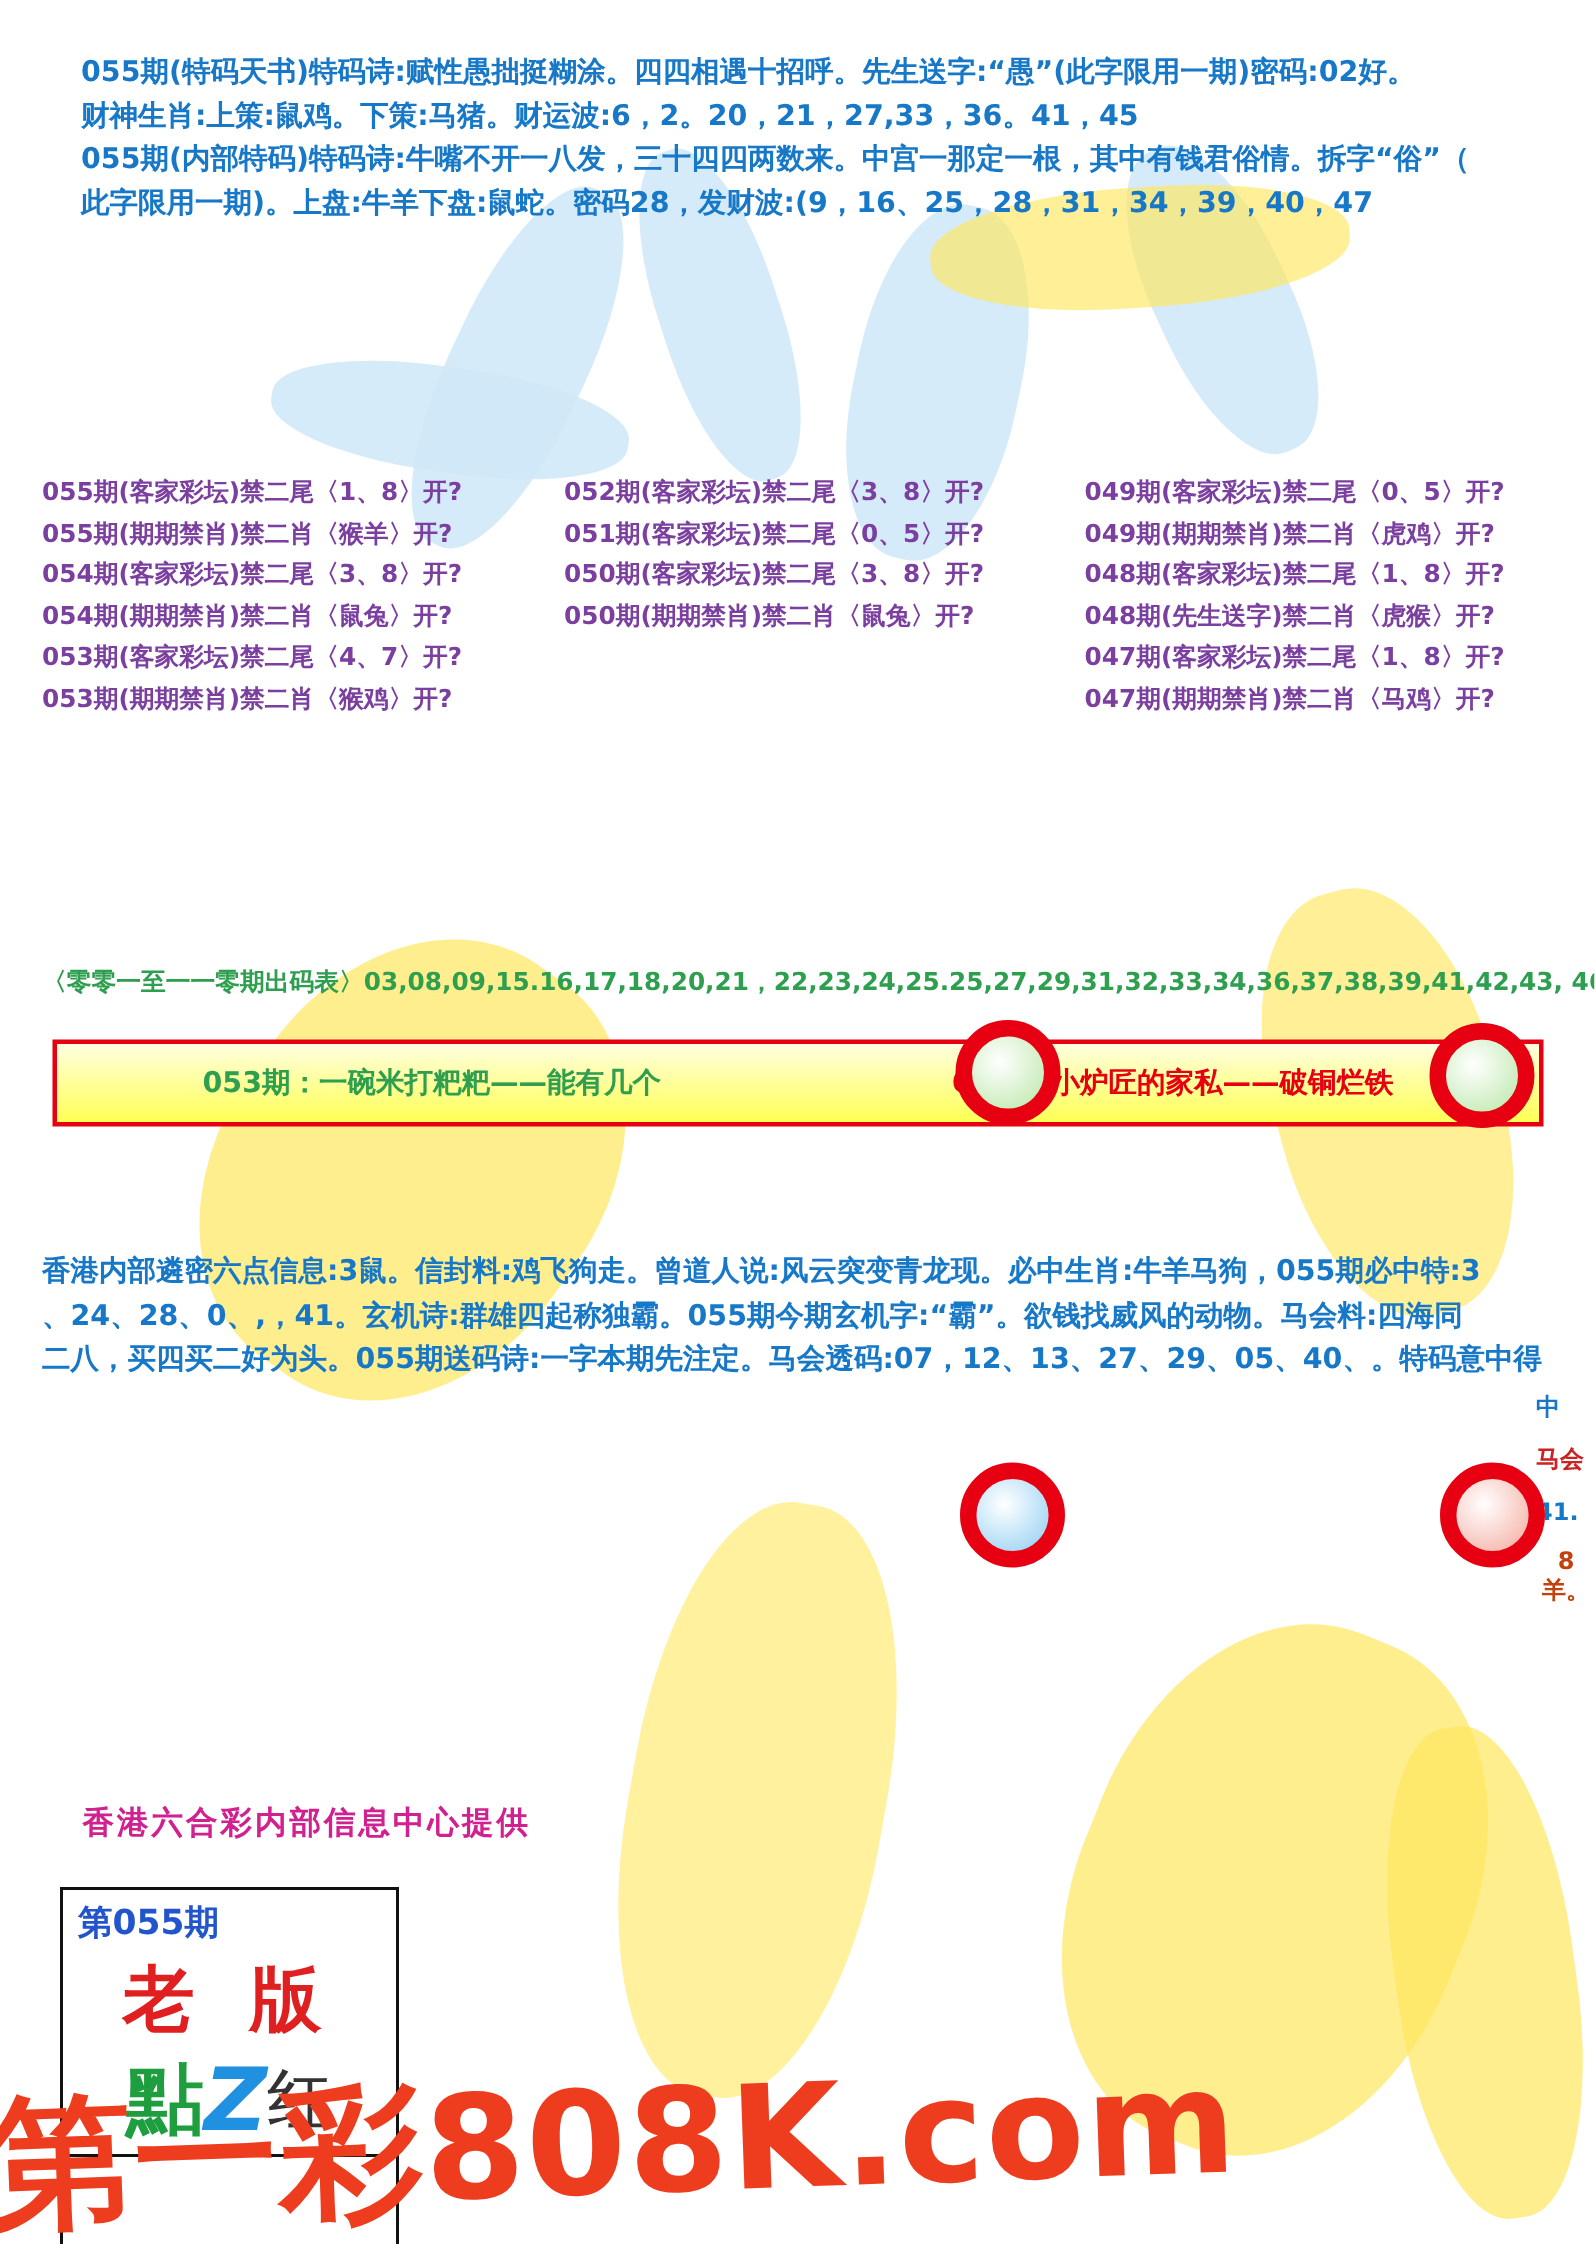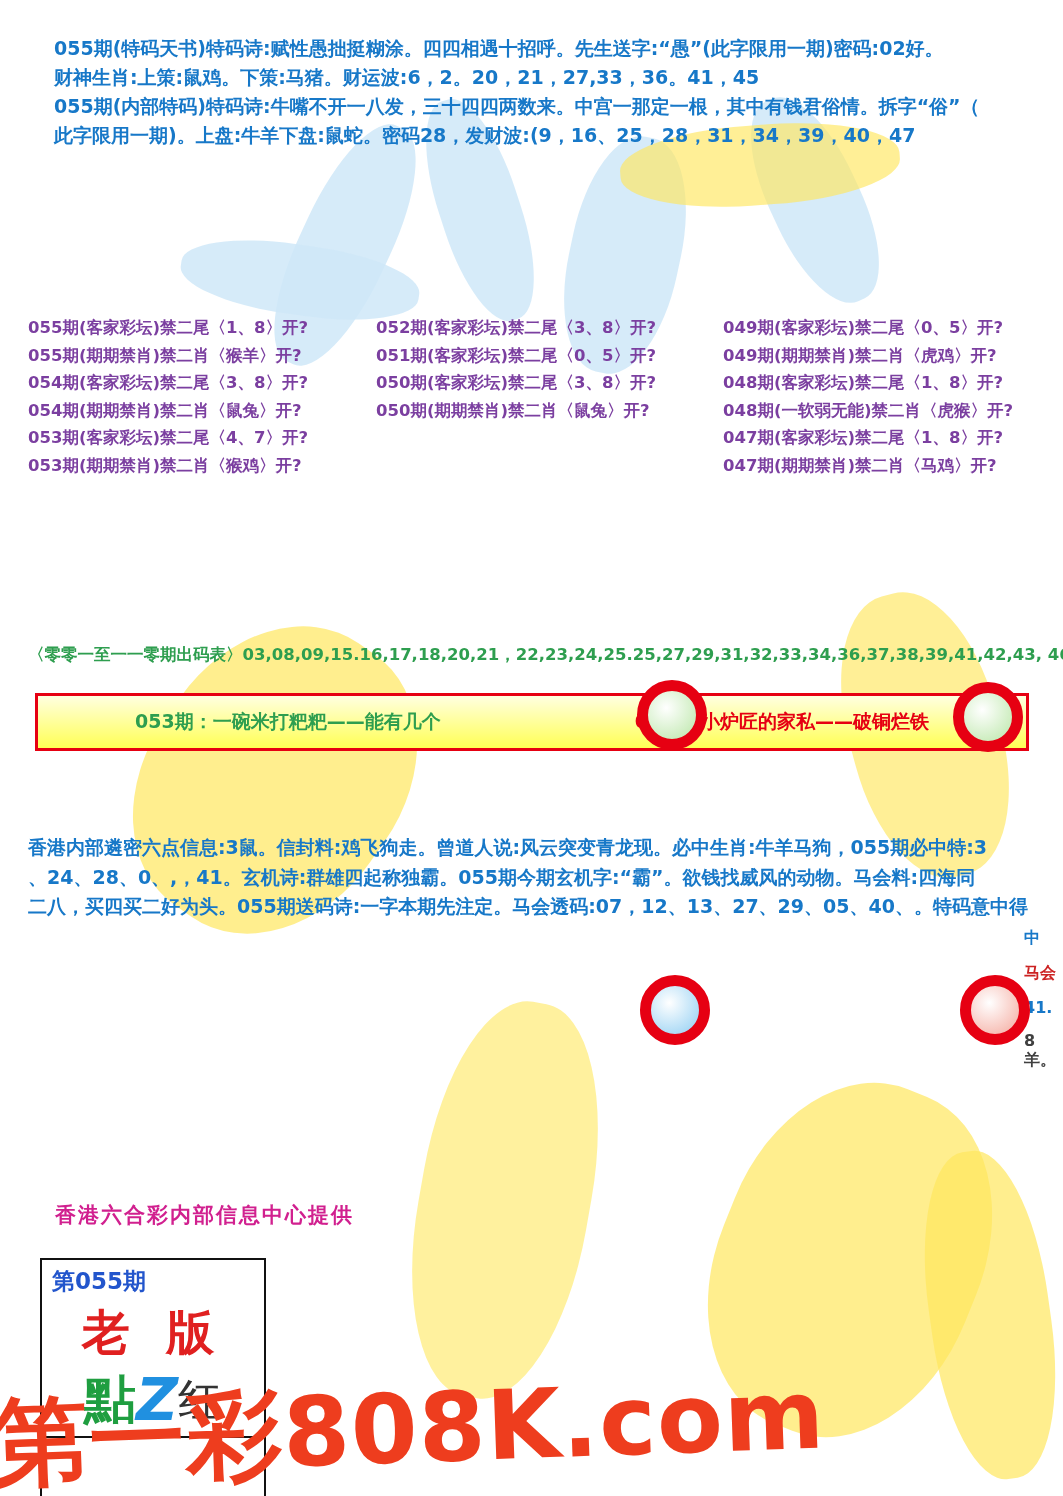--- a/index.html
+++ b/index.html
@@ -19,21 +19,21 @@
   .bancol.c1{width:348px;}.bancol.c2{width:347px;}.bancol.c3{width:325px;}
   .chuma{left:28px;top:363px;width:1020px;color:#2e9e4f;font-size:16.5px;font-weight:bold;white-space:nowrap;}
   
   .banner{left:35px;top:390px;width:988px;height:52px;border:3px solid #e60012;
           background:linear-gradient(#ffffe0,#ffff55);display:flex;align-items:center;
           justify-content:space-around;font-size:19px;font-weight:bold;white-space:nowrap;}
   .banner .g{color:#2e9e4f;} .banner .r{color:#e60012;}
   
   .para{left:28px;top:472px;width:990px;color:#1778c8;font-size:19px;font-weight:bold;line-height:29.5px;white-space:nowrap;}
   .edgefrag{left:1024px;top:478px;width:40px;display:flex;flex-direction:column;gap:14px;font-size:16px;font-weight:bold;}
-  .edgefrag .e1{color:#1778c8;}.edgefrag .e2{color:#cc2222;}.edgefrag .e3{color:#1778c8;}.edgefrag .e4{color:#404040;}
+  .edgefrag .e1{color:#1778c8;}.edgefrag .e2{color:#cc2222;}.edgefrag .e3{color:#1778c8;}.edgefrag .e4{color:#c2410c;text-align:center;}
   
   .midheader{left:55px;top:608px;color:#d1208f;font-size:21px;font-weight:bold;letter-spacing:2px;}
   
   .leftbox{left:40px;top:637px;width:222px;height:311px;border:2px solid #111;}
   .lb-issue{margin:6px 0 0 10px;color:#2255cc;font-size:23px;font-weight:bold;}
   .lb-lao{text-align:center;color:#e02020;font-size:48px;font-weight:bold;letter-spacing:10px;margin-top:4px;}
   .lb-dz{text-align:center;margin-top:0;}
   .lb-dian{color:#1f9e40;font-size:52px;font-weight:bold;vertical-align:middle;}
   .lb-z{color:#2090e0;font-size:58px;font-weight:bold;font-style:italic;vertical-align:middle;}
   .lb-hong{color:#333;font-size:44px;vertical-align:middle;}
@@ -82,21 +82,21 @@
     <div class="bancol c2">
       <div>052期(客家彩坛)禁二尾〈3、8〉开?</div>
       <div>051期(客家彩坛)禁二尾〈0、5〉开?</div>
       <div>050期(客家彩坛)禁二尾〈3、8〉开?</div>
       <div>050期(期期禁肖)禁二肖〈鼠兔〉开?</div>
     </div>
     <div class="bancol c3">
       <div>049期(客家彩坛)禁二尾〈0、5〉开?</div>
       <div>049期(期期禁肖)禁二肖〈虎鸡〉开?</div>
       <div>048期(客家彩坛)禁二尾〈1、8〉开?</div>
-      <div>048期(一软弱无能)禁二肖〈虎猴〉开?</div>
+      <div>048期(先生送字)禁二肖〈虎猴〉开?</div>
       <div>047期(客家彩坛)禁二尾〈1、8〉开?</div>
       <div>047期(期期禁肖)禁二肖〈马鸡〉开?</div>
     </div>
   </div>
 
   <div class="abs content chuma">〈零零一至一一零期出码表〉03,08,09,15.16,17,18,20,21，22,23,24,25.25,27,29,31,32,33,34,36,37,38,39,41,42,43, 46</div>
 
   <div class="abs content banner">
     <span class="g">053期：一碗米打粑粑——能有几个</span>
     <span class="r">055期:小炉匠的家私——破铜烂铁</span>

